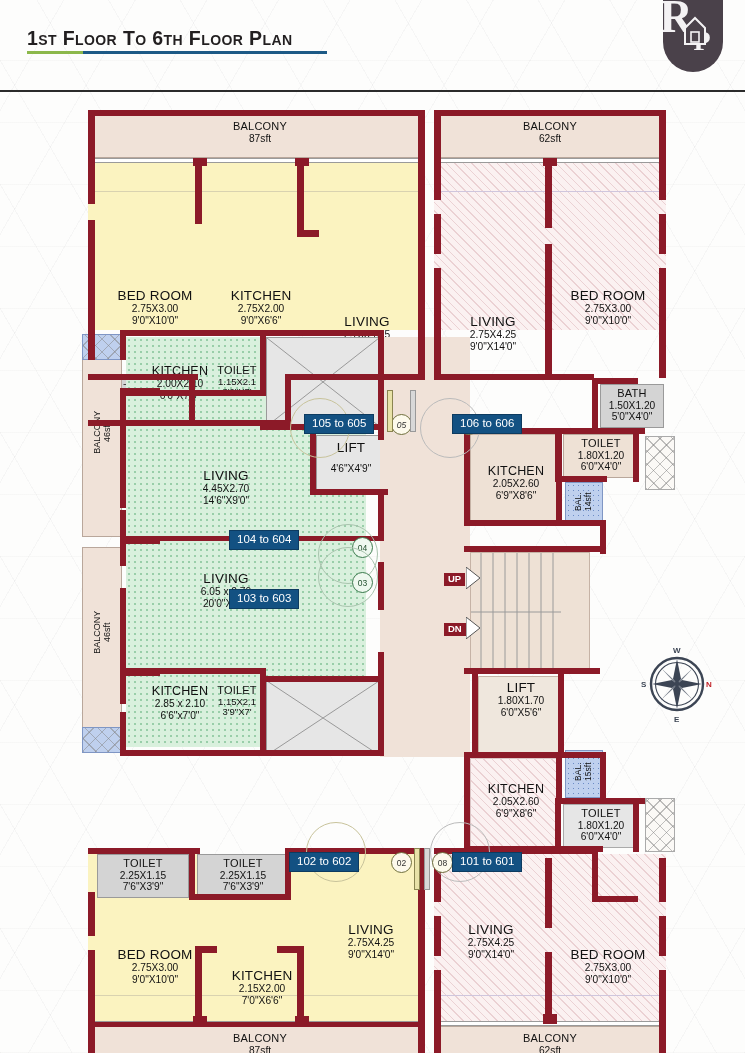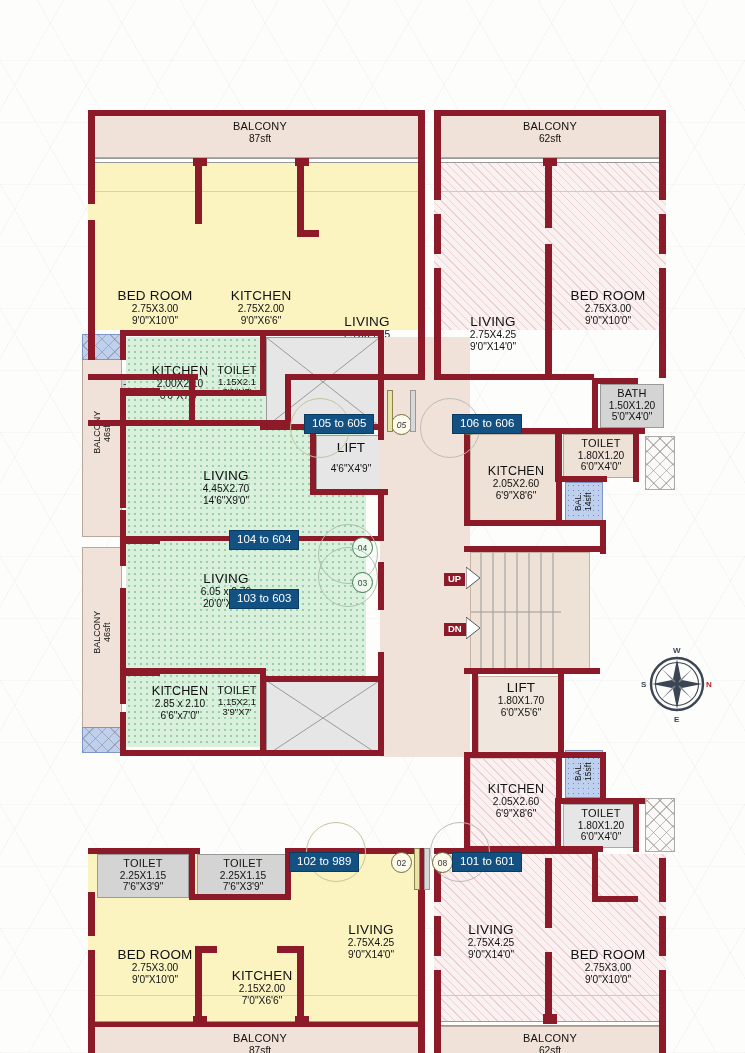--- a/index.html
+++ b/index.html
@@ -133,20 +133,36 @@
   #compass { position:absolute; left:640px; top:545px; width:74px; height:90px; }
   .cmp-let { position:absolute; font-size:8px; font-weight:bold; color:#3c4554; }
   .cmp-let.n { color:#c02026; }
 </style>
 </head>
 <body>
 
 <div id="page">
   <div id="watermark"></div>
 
+  <div id="header">
+    <div id="title">1st Floor To 6th Floor Plan</div>
+    <div id="title-rule">
+      <div class="seg-green"></div>
+      <div class="seg-blue"></div>
+    </div>
+    <div id="logo">
+      <svg class="mono" viewBox="0 0 60 98">
+        <text x="13" y="58" font-family="Liberation Serif, serif" font-size="46" fill="#f4f2f4" font-weight="bold" text-anchor="middle">R</text>
+        <text x="39" y="76" font-family="Liberation Serif, serif" font-size="28" fill="#f4f2f4" font-weight="bold" text-anchor="middle">P</text>
+        <path d="M22 54 L32 44 L42 54 L42 70 L22 70 Z" fill="#4a414a" stroke="#f4f2f4" stroke-width="2"></path>
+        <rect x="28" y="58" width="8" height="10" fill="none" stroke="#f4f2f4" stroke-width="1.6"></rect>
+      </svg>
+    </div>
+    <div id="header-rule"></div>
+  </div>
 
   <div id="plan">
 
     <div class="box fill-beige" style="left:88px;top:22px;width:337px;height:44px;border:1px solid #b9a79b;"></div>
     <div class="lbl" style="left:190px;top:28px;width:140px;">
       <div class="nm sm">BALCONY</div>
       <div class="dim">87sft</div>
     </div>
 
     <div class="box fill-beige" style="left:434px;top:22px;width:232px;height:44px;border:1px solid #b9a79b;"></div>
@@ -574,21 +590,21 @@
     <div class="door-num" style="left:432px;top:760px;">
       <span>08</span>
     </div>
     <div class="door-leaf" style="left:414px;top:756px;width:6px;height:42px;"></div>
     <div class="door-leaf" style="left:424px;top:756px;width:6px;height:42px;background:#d8d8d8;border-color:#999;"></div>
 
     <div class="unit-tag" style="left:304px;top:322px;">105 to 605</div>
     <div class="unit-tag" style="left:452px;top:322px;">106 to 606</div>
     <div class="unit-tag" style="left:229px;top:438px;">104 to 604</div>
     <div class="unit-tag" style="left:229px;top:497px;">103 to 603</div>
-    <div class="unit-tag" style="left:289px;top:760px;">102 to 989</div>
+    <div class="unit-tag" style="left:289px;top:760px;">102 to 602</div>
     <div class="unit-tag" style="left:452px;top:760px;">101 to 601</div>
 
     <div id="compass">
       <svg width="74" height="90" viewBox="0 0 74 90">
         <g transform="translate(37,47)">
           <circle r="26" fill="none" stroke="#3c4554" stroke-width="2.4"></circle>
           <circle r="21.5" fill="none" stroke="#3c4554" stroke-width="1.1"></circle>
           <g fill="#3c4554">
             <path d="M0,-25 L4,-5 L0,0 L-4,-5 Z"></path>
             <path d="M0,25 L4,5 L0,0 L-4,5 Z"></path>

